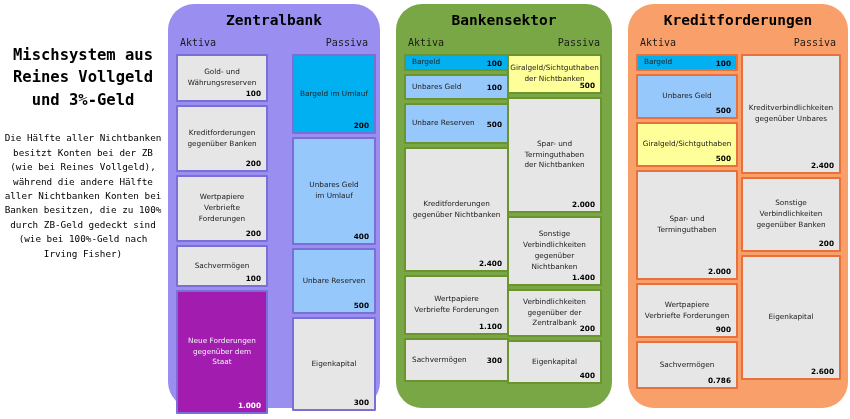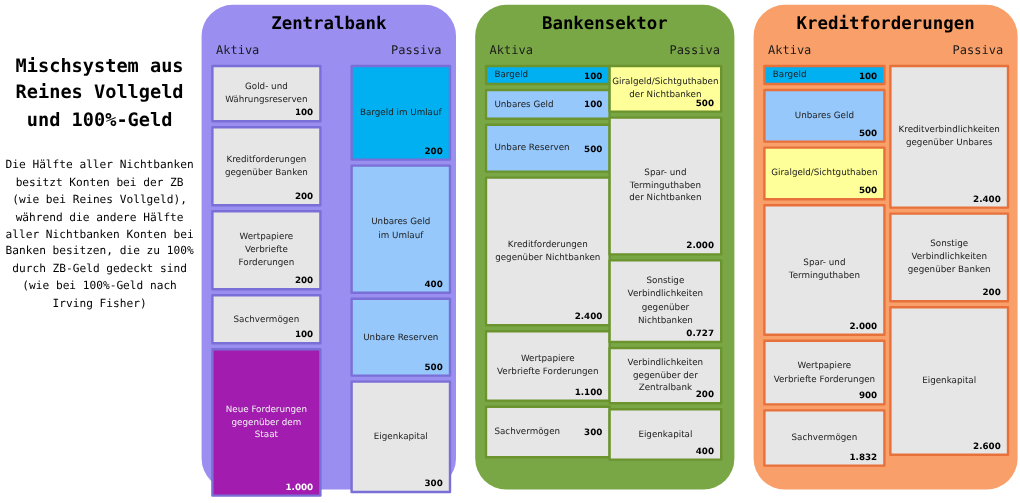--- a/index.html
+++ b/index.html
@@ -87,21 +87,21 @@
   .box.thin .val{bottom:auto;top:50%;transform:translateY(-50%);}
 </style>
 </head>
 <body>
 
 <div class="stage">
 
   <div class="legend">
     <div class="legend-title">Mischsystem aus
 Reines Vollgeld
-und 100%-Geld</div>
+und 3%-Geld</div>
     <div class="legend-body">Die Hälfte aller Nichtbanken
 besitzt Konten bei der ZB
 (wie bei Reines Vollgeld),
 während die andere Hälfte
 aller Nichtbanken Konten bei
 Banken besitzen, die zu 100%
 durch ZB-Geld gedeckt sind
 (wie bei 100%-Geld nach
 Irving Fisher)</div>
   </div>
@@ -194,21 +194,21 @@
           <div class="val">500</div>
         </div>
         <div class="box" style="background: rgb(230, 230, 230); height: 116px; flex: 0 0 116px;">
           <div class="label">Spar- und Terminguthaben
 der Nichtbanken</div>
           <div class="val">2.000</div>
         </div>
         <div class="box" style="background: rgb(230, 230, 230); height: 70px; flex: 0 0 70px;">
           <div class="label">Sonstige Verbindlichkeiten
 gegenüber Nichtbanken</div>
-          <div class="val">0.727</div>
+          <div class="val">1.400</div>
         </div>
         <div class="box" style="background: rgb(230, 230, 230); height: 48px; flex: 0 0 48px;">
           <div class="label">Verbindlichkeiten
 gegenüber der Zentralbank</div>
           <div class="val">200</div>
         </div>
         <div class="box" style="background: rgb(230, 230, 230); height: 44px; flex: 0 0 44px;">
           <div class="label">Eigenkapital</div>
           <div class="val">400</div>
         </div>
@@ -235,21 +235,21 @@
           <div class="label">Spar- und Terminguthaben</div>
           <div class="val">2.000</div>
         </div>
         <div class="box" style="background: rgb(230, 230, 230); height: 55px; flex: 0 0 55px;">
           <div class="label">Wertpapiere
 Verbriefte Forderungen</div>
           <div class="val">900</div>
         </div>
         <div class="box" style="background: rgb(230, 230, 230); height: 48px; flex: 0 0 48px;">
           <div class="label">Sachvermögen</div>
-          <div class="val">1.832</div>
+          <div class="val">0.786</div>
         </div>
       </div>
       <div class="side" style="left: 113px; width: 100px;">
         <div class="box" style="background: rgb(230, 230, 230); height: 120px; flex: 0 0 120px;">
           <div class="label">Kreditverbindlichkeiten
 gegenüber Unbares</div>
           <div class="val">2.400</div>
         </div>
         <div class="box" style="background: rgb(230, 230, 230); height: 75px; flex: 0 0 75px;">
           <div class="label">Sonstige Verbindlichkeiten

